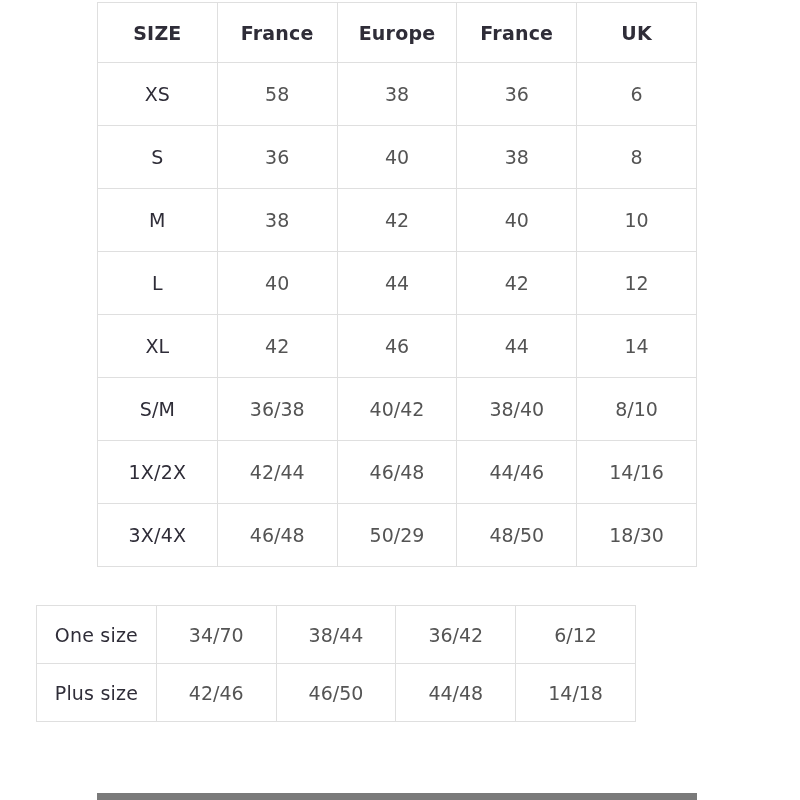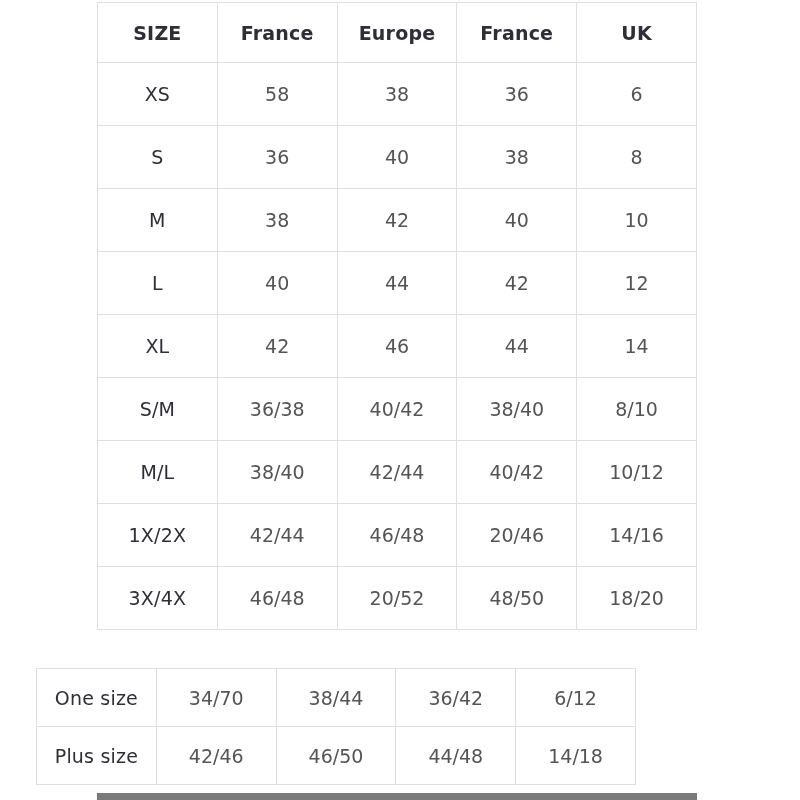--- a/index.html
+++ b/index.html
@@ -107,39 +107,32 @@
           <td>14</td>
         </tr>
         <tr>
           <th>S/M</th>
           <td>36/38</td>
           <td>40/42</td>
           <td>38/40</td>
           <td>8/10</td>
         </tr>
         <tr>
-          <th>M/L</th>
-          <td>38/40</td>
-          <td>42/44</td>
-          <td>40/42</td>
-          <td>10/12</td>
-        </tr>
-        <tr>
           <th>1X/2X</th>
           <td>42/44</td>
           <td>46/48</td>
-          <td>20/46</td>
+          <td>44/46</td>
           <td>14/16</td>
         </tr>
         <tr>
           <th>3X/4X</th>
           <td>46/48</td>
-          <td>20/52</td>
+          <td>50/29</td>
           <td>48/50</td>
-          <td>18/20</td>
+          <td>18/30</td>
         </tr>
       </tbody>
   </table>
 
   <table class="size-table" id="table-extra">
     <tbody id="t2-body">
         <tr>
           <th>One size</th>
           <td>34/70</td>
           <td>38/44</td>

